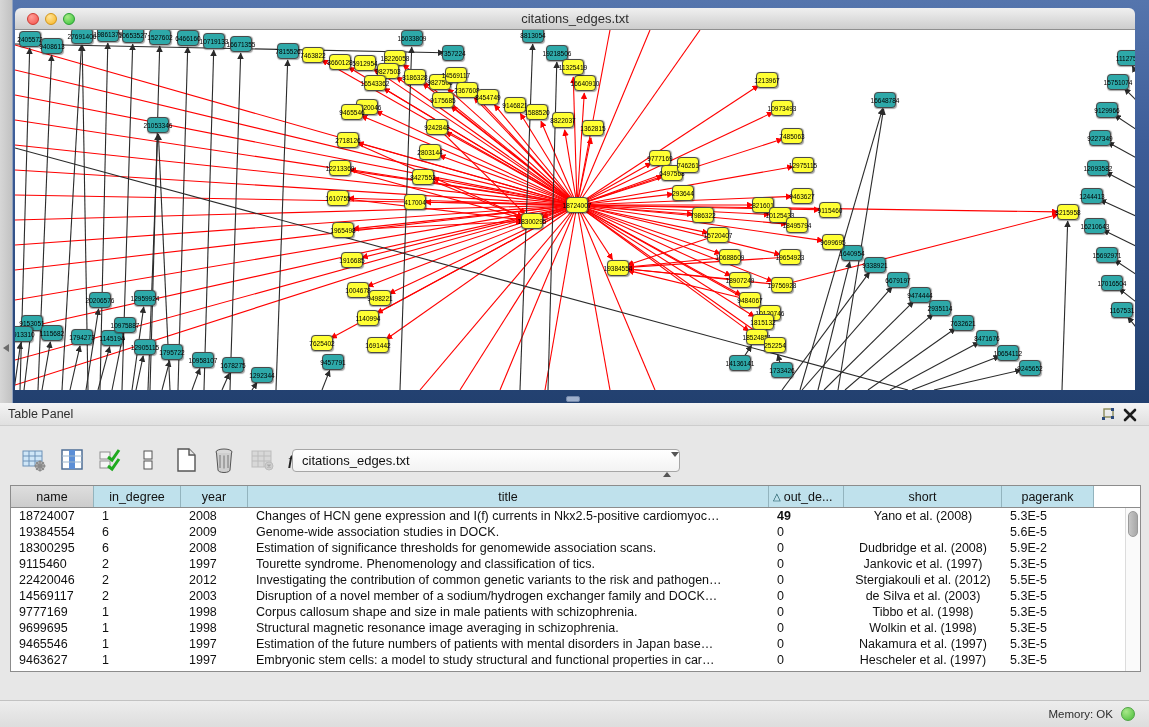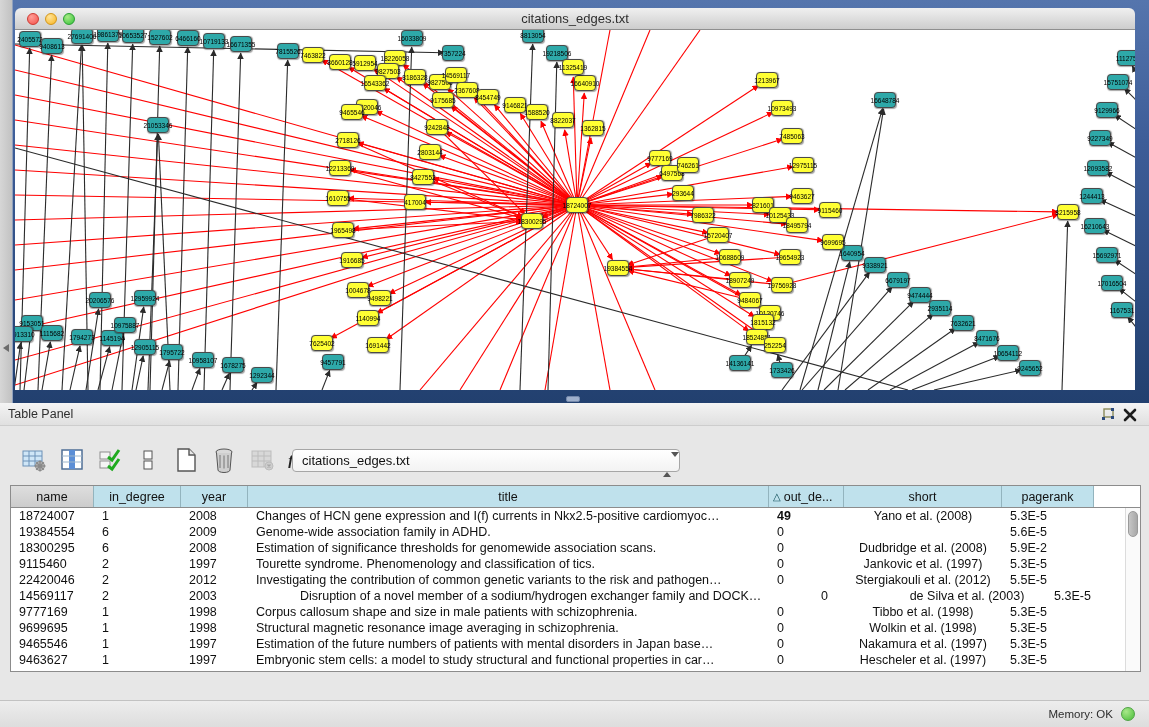--- a/index.html
+++ b/index.html
@@ -716,21 +716,21 @@
           <div class="td pad" style="width: 67px;">2008</div>
           <div class="td pad" style="width: 521px;">Changes of HCN gene expression and I(f) currents in Nkx2.5-positive cardiomyoc…</div>
           <div class="td pad" style="width: 75px; font-weight: bold;">49</div>
           <div class="td ctr" style="width: 158px;">Yano et al. (2008)</div>
           <div class="td pad" style="width: 92px;">5.3E-5</div>
         </div>
         <div class="tr">
           <div class="td pad" style="width: 83px;">19384554</div>
           <div class="td pad" style="width: 87px;">6</div>
           <div class="td pad" style="width: 67px;">2009</div>
-          <div class="td pad" style="width: 521px;">Genome-wide association family in ADHD.</div>
+          <div class="td pad" style="width: 521px;">Genome-wide association studies in DOCK.</div>
           <div class="td pad" style="width: 75px;">0</div>
           <div class="td ctr" style="width: 158px; margin-top: 39px;">Franke et al. (2009)</div>
           <div class="td pad" style="width: 92px;">5.6E-5</div>
         </div>
         <div class="tr">
           <div class="td pad" style="width: 83px;">18300295</div>
           <div class="td pad" style="width: 87px;">6</div>
           <div class="td pad" style="width: 67px;">2008</div>
           <div class="td pad" style="width: 521px;">Estimation of significance thresholds for genomewide association scans.</div>
           <div class="td pad" style="width: 75px;">0</div>
@@ -752,21 +752,21 @@
           <div class="td pad" style="width: 67px;">2012</div>
           <div class="td pad" style="width: 521px;">Investigating the contribution of common genetic variants to the risk and pathogen…</div>
           <div class="td pad" style="width: 75px;">0</div>
           <div class="td ctr" style="width: 158px;">Stergiakouli et al. (2012)</div>
           <div class="td pad" style="width: 92px;">5.5E-5</div>
         </div>
         <div class="tr">
           <div class="td pad" style="width: 83px;">14569117</div>
           <div class="td pad" style="width: 87px;">2</div>
           <div class="td pad" style="width: 67px;">2003</div>
-          <div class="td pad" style="width: 521px; margin-left: 44px;">Disruption of a novel member of a sodium/hydrogen exchanger family and DOCK…</div>
+          <div class="td pad" style="width: 521px;">Disruption of a novel member of a sodium/hydrogen exchanger family and DOCK…</div>
           <div class="td pad" style="width: 75px;">0</div>
           <div class="td ctr" style="width: 158px;">de Silva et al. (2003)</div>
           <div class="td pad" style="width: 92px;">5.3E-5</div>
         </div>
         <div class="tr">
           <div class="td pad" style="width: 83px;">9777169</div>
           <div class="td pad" style="width: 87px;">1</div>
           <div class="td pad" style="width: 67px;">1998</div>
           <div class="td pad" style="width: 521px;">Corpus callosum shape and size in male patients with schizophrenia.</div>
           <div class="td pad" style="width: 75px;">0</div>

